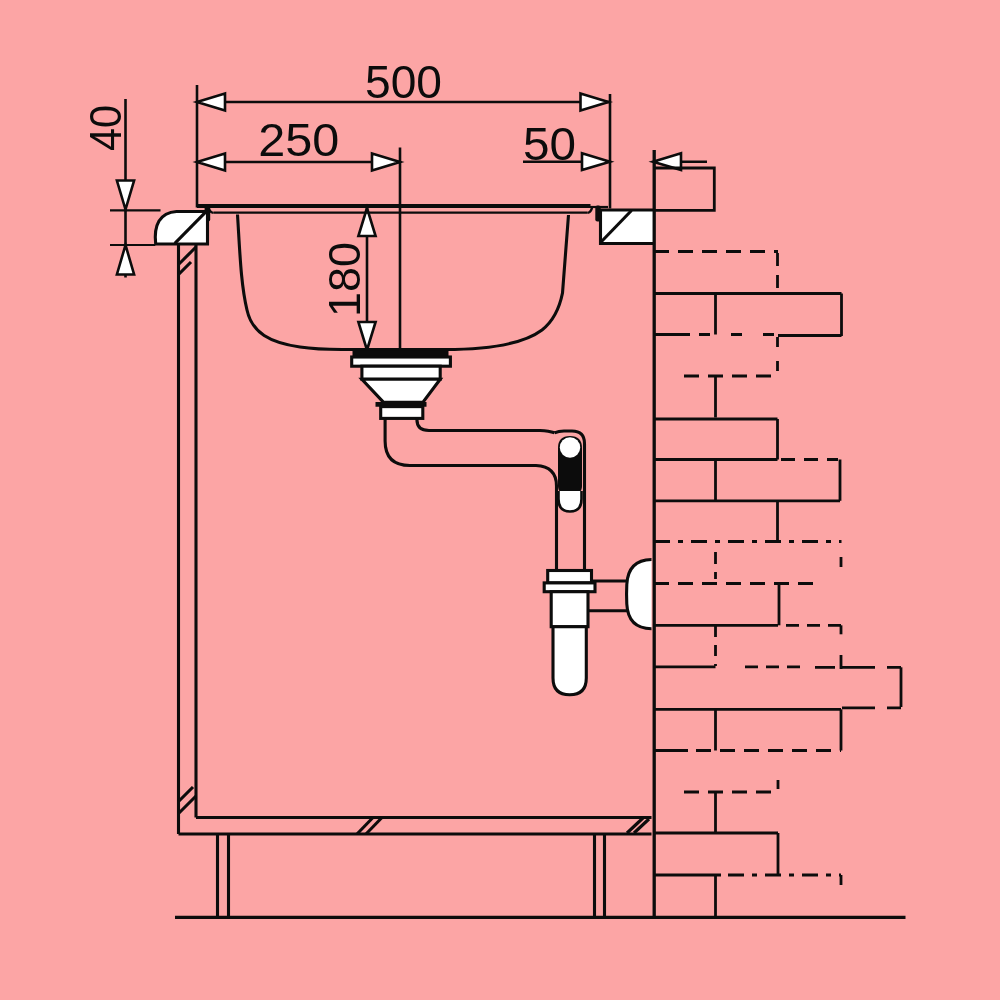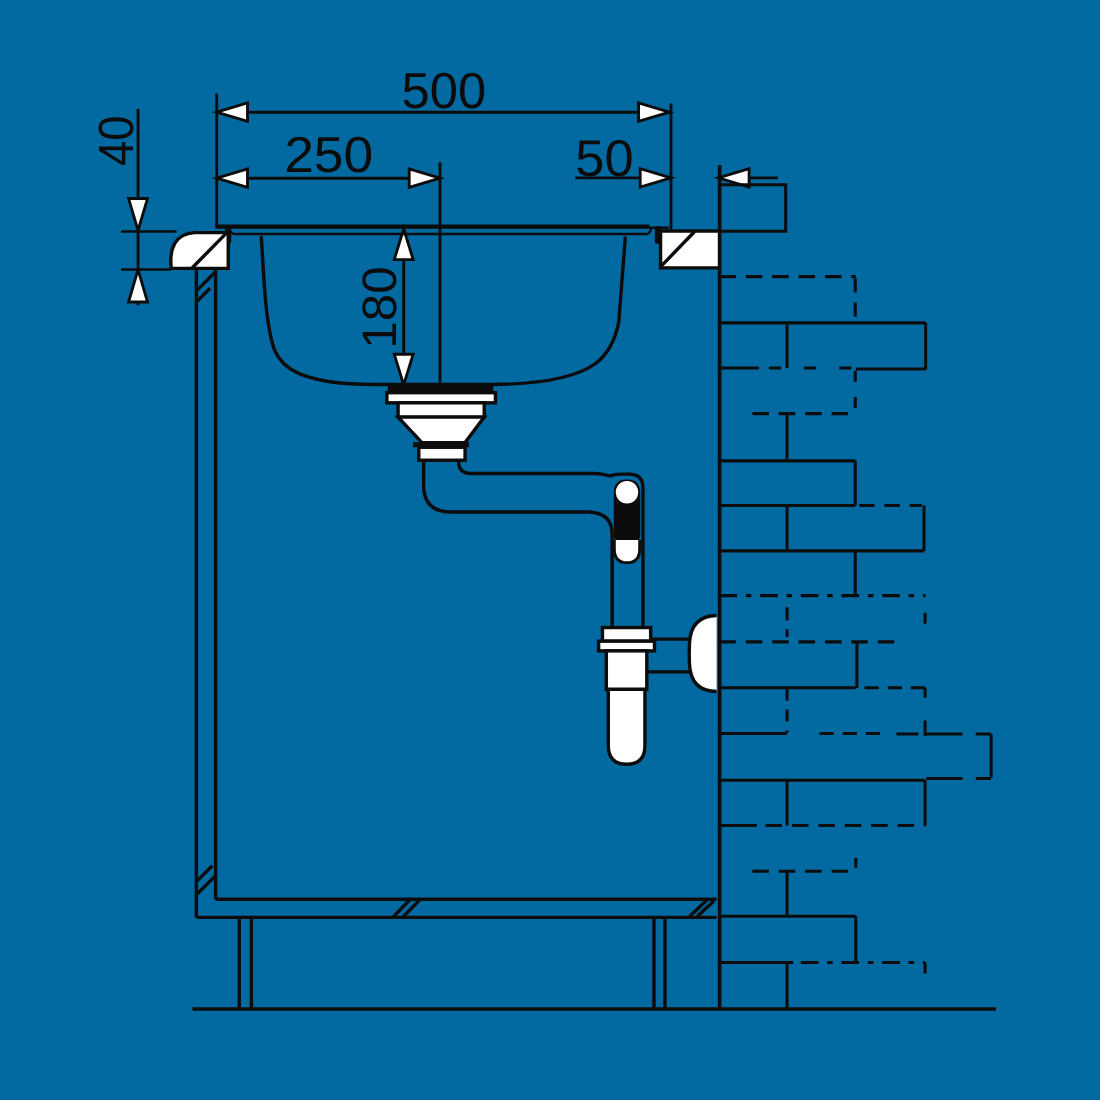--- a/index.html
+++ b/index.html
@@ -1,16 +1,16 @@
 <!DOCTYPE html>
 <html><head>
 <meta charset="utf-8">
 <style>
   html,body{margin:0;padding:0;background:#ffffff;}
-  .page{width:1000px;height:1000px;position:relative;background:#0369a1;overflow:hidden;}
+  .page{width:1000px;height:1000px;position:relative;background:#fca5a5;overflow:hidden;}
   svg{position:absolute;top:0;left:0;}
   text{font-family:"Liberation Sans", sans-serif;fill:#0c0c0c;}
 </style>
 </head>
 <body>
 <div class="page">
 <svg width="1000" height="1000" viewBox="0 0 1000 1000">
 
 <text x="403.5" y="98" font-size="46" text-anchor="middle" textLength="77" lengthAdjust="spacingAndGlyphs">500</text>
 

